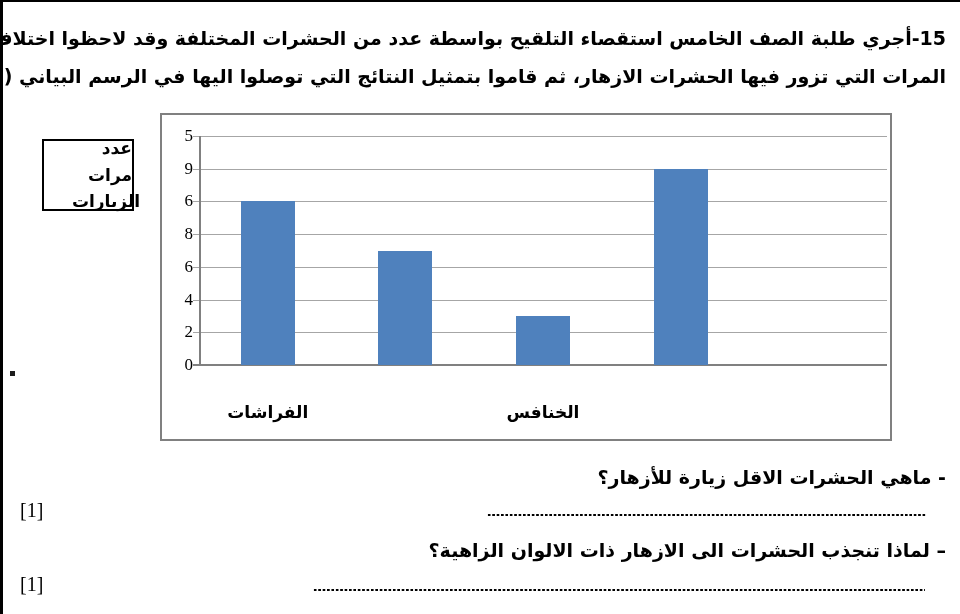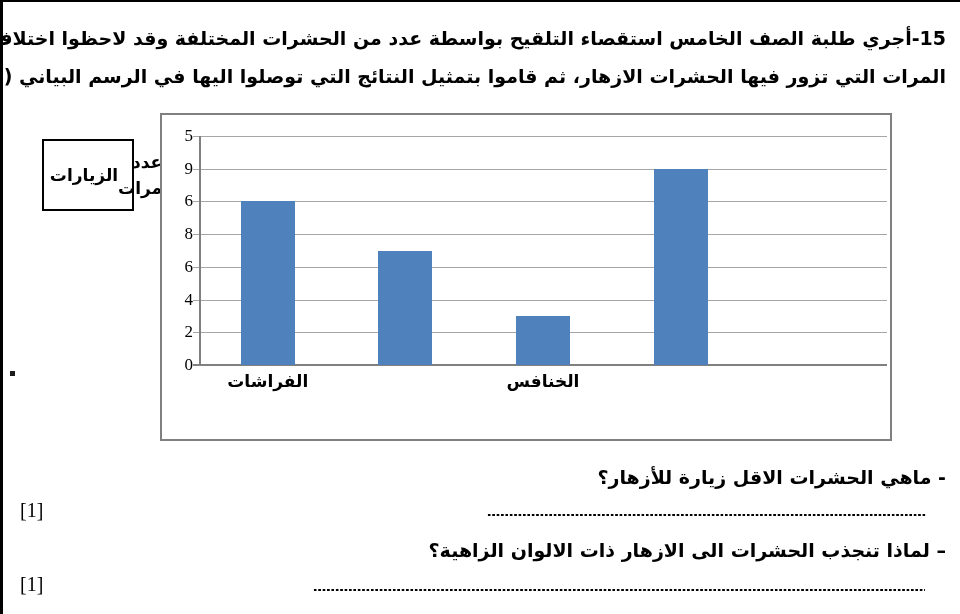--- a/index.html
+++ b/index.html
@@ -18,39 +18,39 @@
   .qline {
     position:absolute; right:14px; left:20px;
     text-align:right; white-space:nowrap; overflow:visible;
     font-size:19px; font-weight:700; line-height:30px;
   }
   .qline1 { top:21px; }
   .qline2 { top:59px; }
   .ylabel-box {
     position:absolute; left:39px; top:137px; width:92px; height:72px;
     border:2px solid #000; background:#fff;
-    display:flex; flex-direction:row; align-items:center; justify-content:center;
+    display:flex; flex-direction:column; align-items:center; justify-content:center;
     font-size:17px; font-weight:700; line-height:1.55; padding-left:36px;
   }
   .chart {
     position:absolute; left:157px; top:111px; width:732px; height:328px;
     border:2px solid #808080; background:#fff;
   }
   .chart .gridline { position:absolute; height:1px; background:#A6A6A6; }
   .chart .baseline { position:absolute; height:2px; background:#808080; }
   .chart .yaxis    { position:absolute; width:2px;  background:#808080; }
   .chart .ytick {
     position:absolute; width:31px; text-align:right;
     font-family:"Liberation Serif","DejaVu Serif",serif;
     font-size:17px; line-height:22px; color:#000;
   }
   .chart .bar { position:absolute; }
   .chart .cat {
     position:absolute; text-align:center; direction:rtl;
-    font-size:17px; font-weight:700; color:#000;
+    font-size:17px; font-weight:700; color:#000;margin-top:31px;
   }
   .stray-dot { position:absolute; left:7px; top:369px; width:5px; height:5px; background:#1c1c1c; }
   .subq {
     position:absolute; right:14px; left:20px; text-align:right;
     font-size:19px; font-weight:700; white-space:nowrap;
   }
   .subq1 { top:464px; }
   .subq2 { top:537px; }
   .dotline {
     position:absolute; height:4px;

